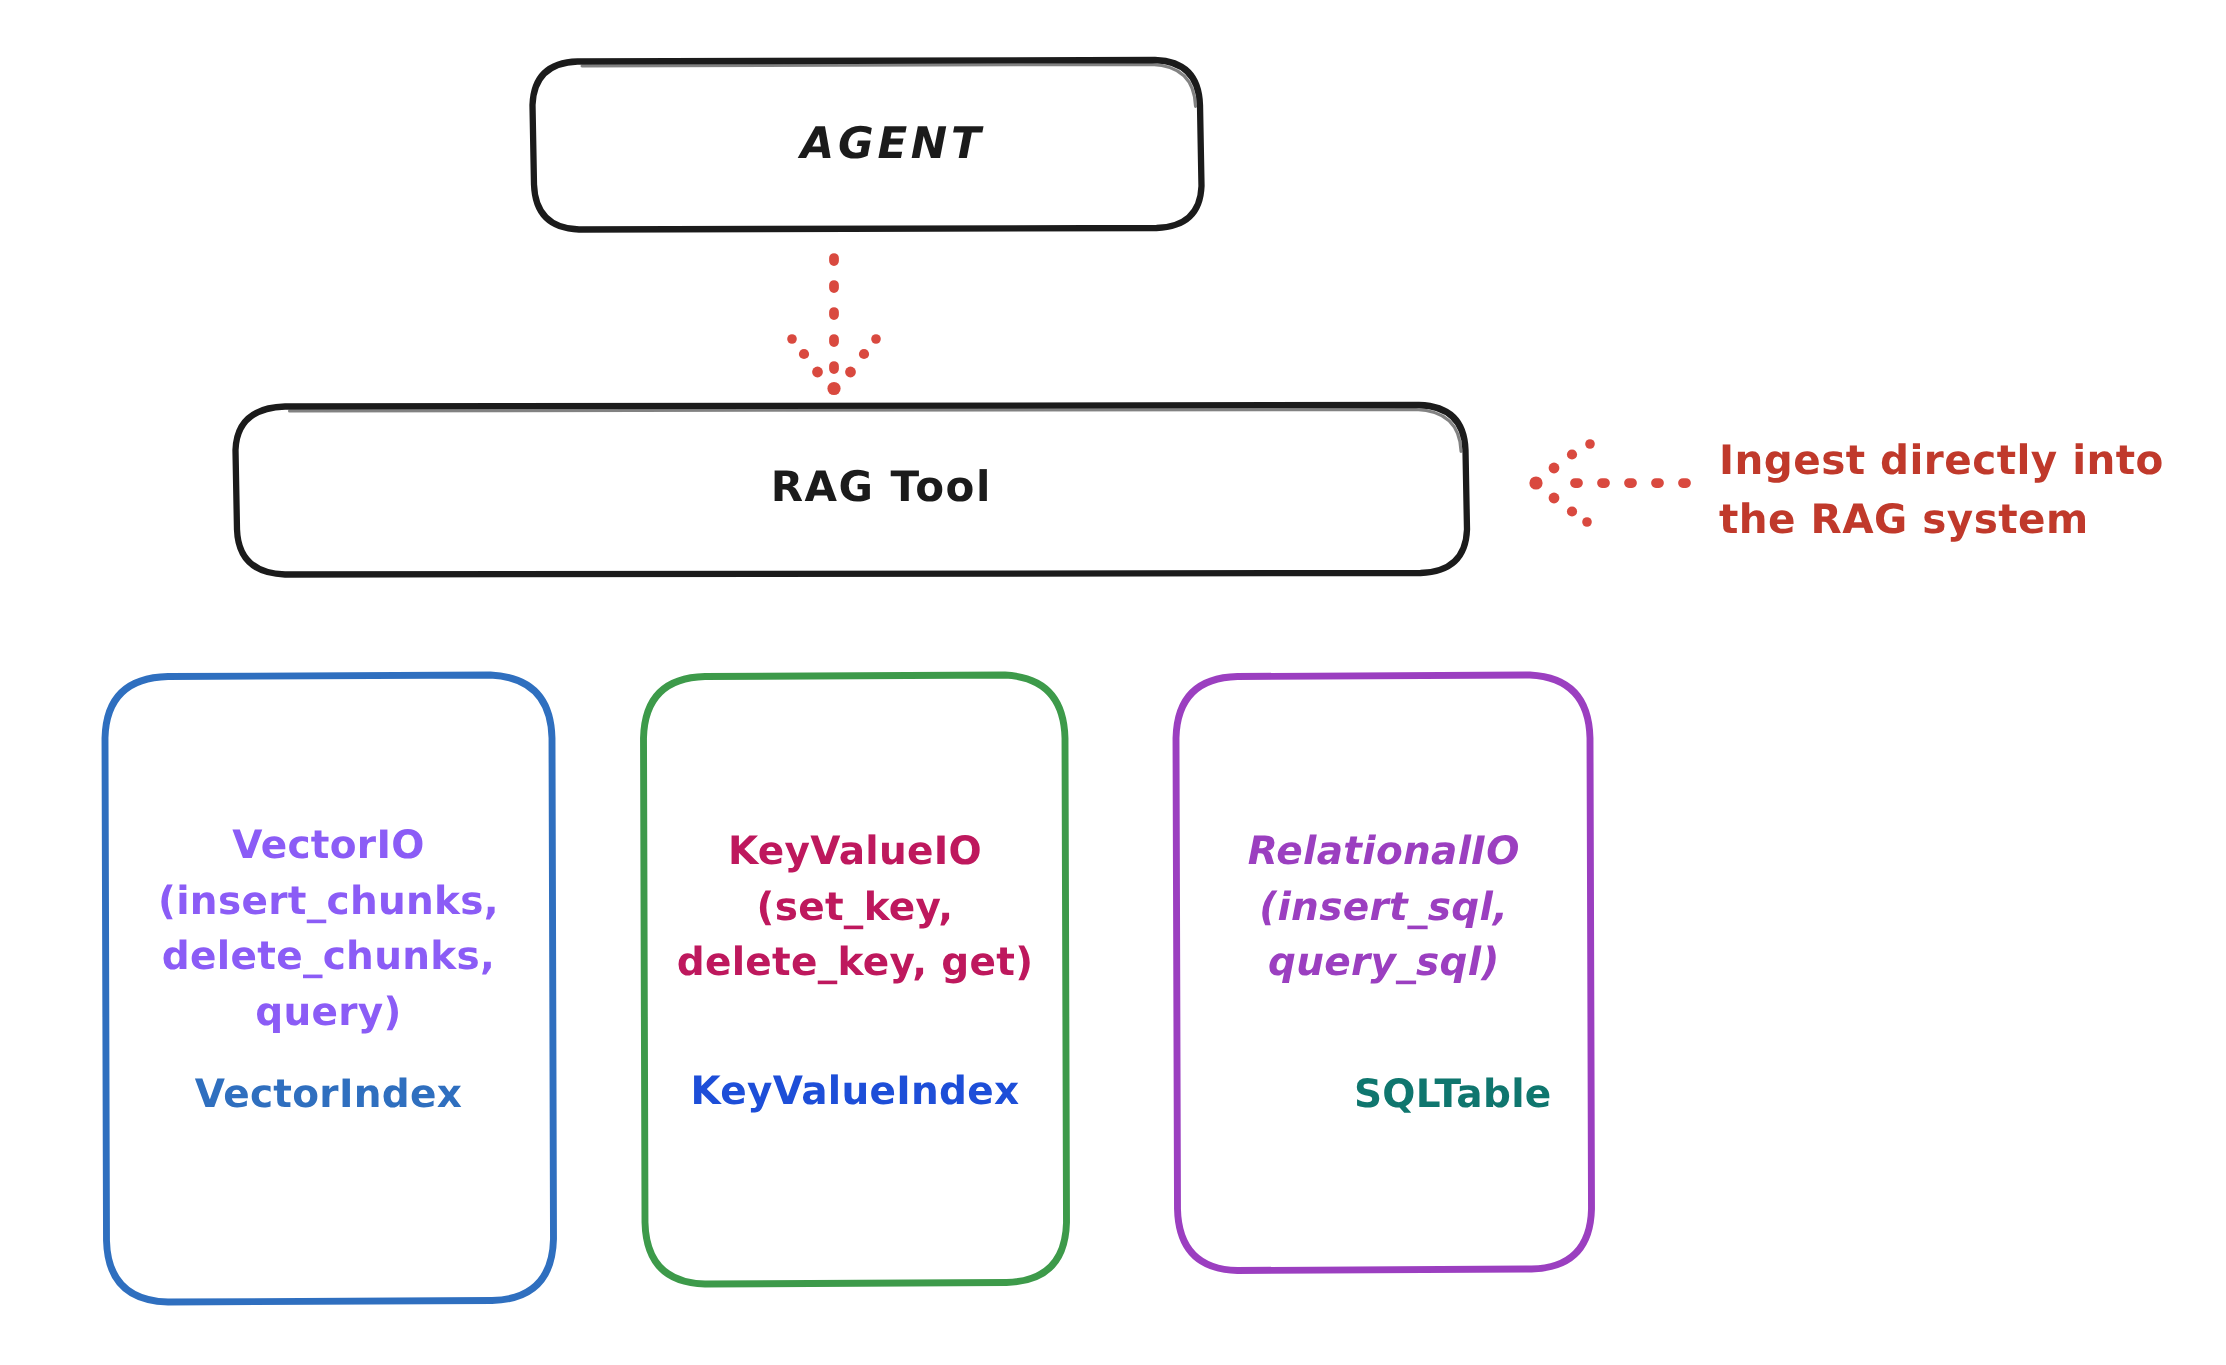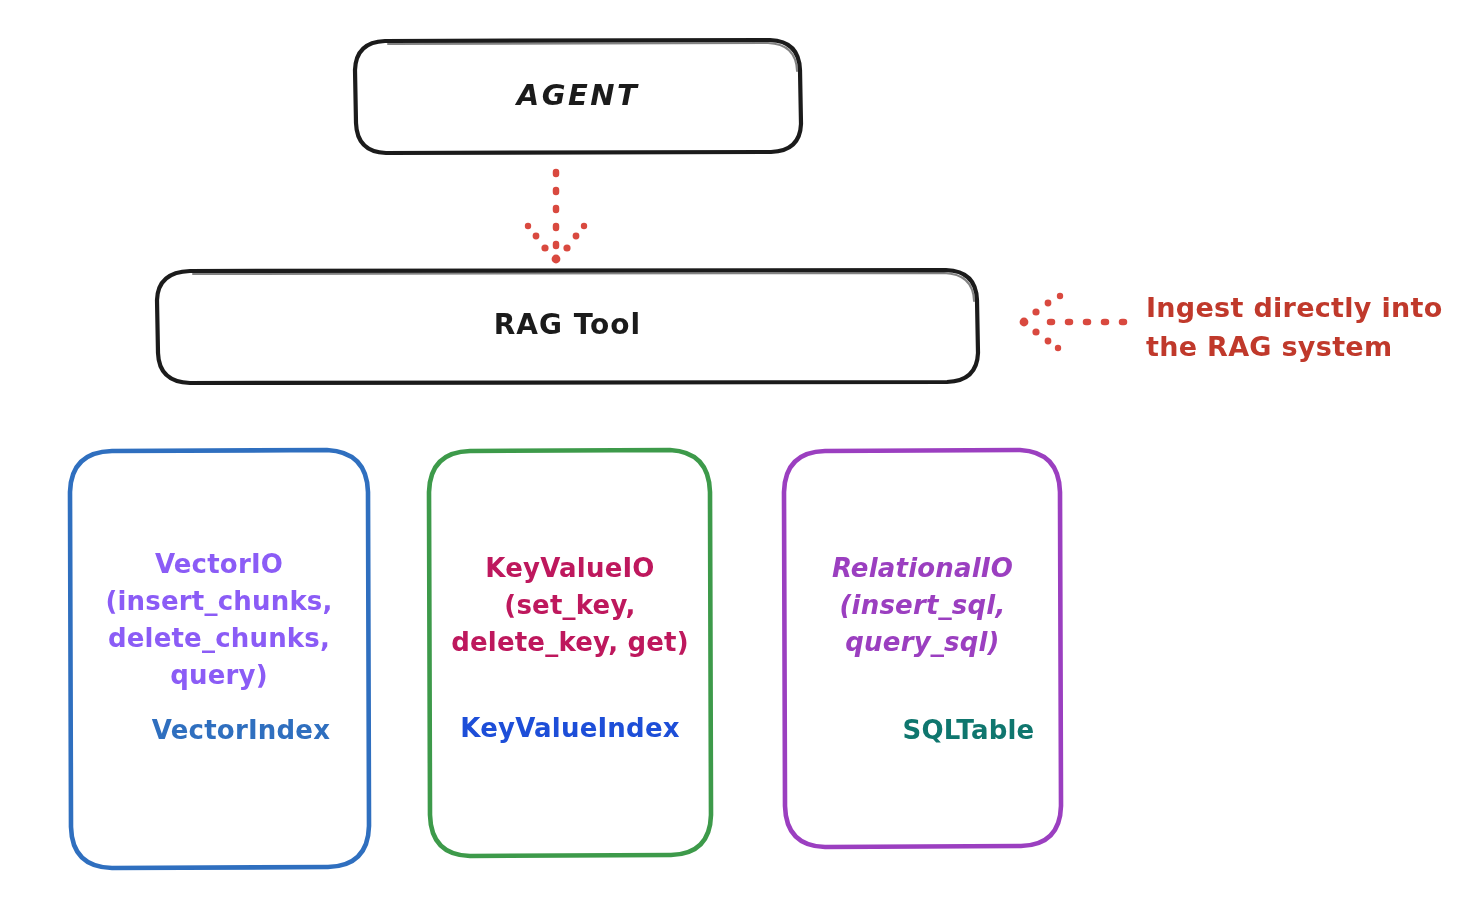--- a/index.html
+++ b/index.html
@@ -34,29 +34,31 @@
   }
   #agent-label {
     left: 355px;
     top: 77px;
     width: 446px;
     font-size: 29px;
     font-style: italic;
     font-weight: 700;
     color: #1b1b1b;
     letter-spacing: 2.5px;
+    padding-left: 17px;
   }
   #ragtool-label {
     left: 157px;
     top: 307px;
     width: 821px;
     font-size: 28px;
     font-weight: 600;
     color: #1b1b1b;
     letter-spacing: 1px;
+    padding-left: 20px;
   }
 
   
   #annotation-text {
     position: absolute;
     left: 1146px;
     top: 288px;
     width: 330px;
     font-size: 27px;
     font-weight: 600;
@@ -72,21 +74,21 @@
     text-align: center;
     white-space: pre-line;
     font-size: 26px;
     font-weight: 600;
     line-height: 1.42;
     letter-spacing: 0.2px;
     pointer-events: none;
   }
 
   #vector-api   { left: 70px;  top: 534px; width: 298px; color: #8b5cf6; margin-top: 12px; }
-  #vector-index { left: 70px;  top: 712px; width: 298px; color: #2f6fbf; margin-left: 22px; }
+  #vector-index { left: 70px;  top: 712px; width: 298px; color: #2f6fbf; }
 
   #keyvalue-api   { left: 430px; top: 550px; width: 280px; color: #be185d; }
   #keyvalue-index { left: 430px; top: 710px; width: 280px; color: #1d4ed8; }
 
   #relational-api   { left: 785px; top: 550px; width: 275px; color: #9b3fc0; font-style: italic; }
   #relational-index { left: 831px; top: 712px; width: 275px; color: #0f766e; }
 </style>
 </head>
 <body>
 

